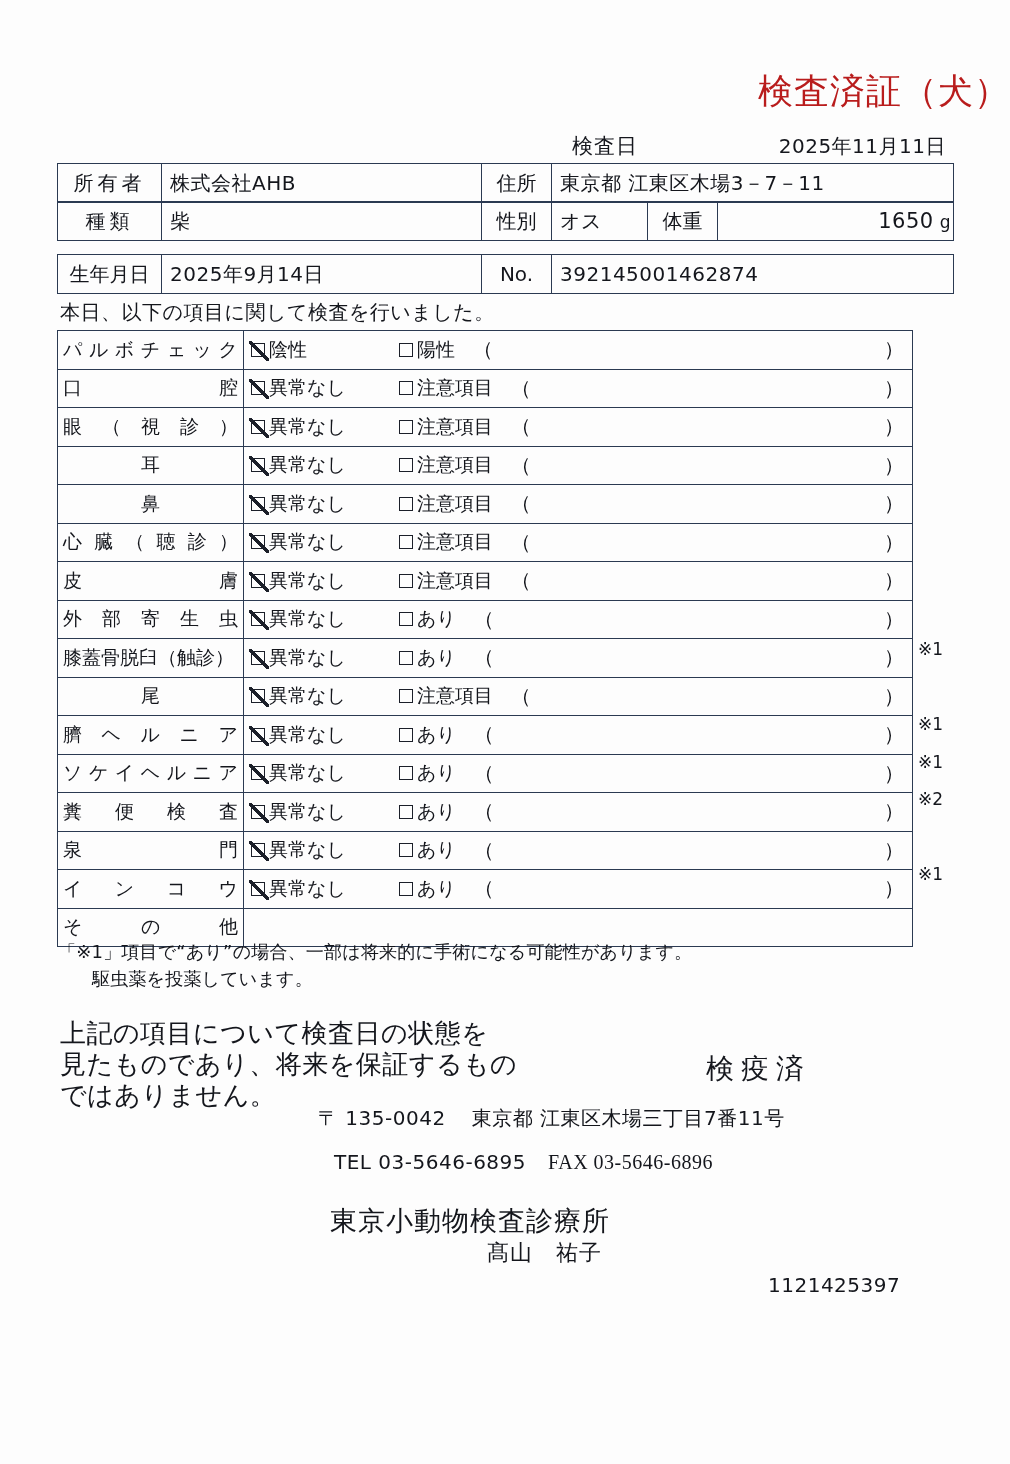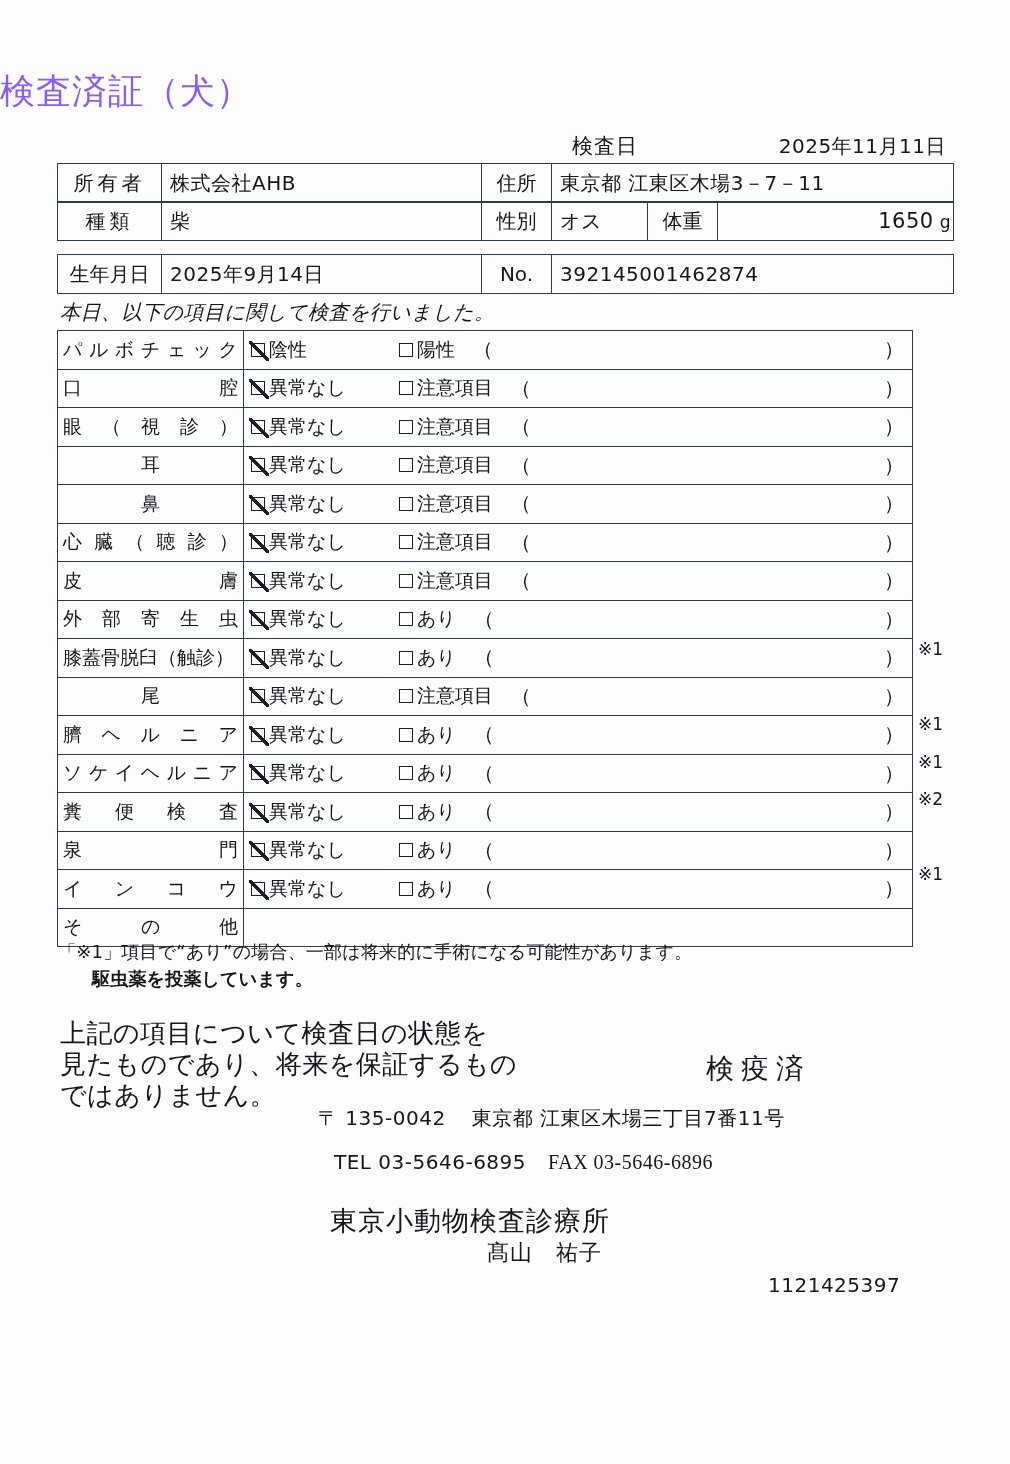--- a/index.html
+++ b/index.html
@@ -19,24 +19,24 @@
     position: absolute;
     inset: 0;
     background: #fdfdfd;
   }
 
   
   .title {
     position: absolute;
     left: 0; right: 0;
     top: 68px;
-    text-align: left;
+    text-align: right;
     font-size: 35px;
     letter-spacing: 1px;
-    color: #8b5cf6;
+    color: #b91c1c;
     font-weight: 500;
   }
 
   
   .exam-date-row {
     position: absolute;
     left: 560px;
     top: 132px;
     width: 390px;
     height: 30px;
@@ -80,21 +80,20 @@
   .weight-num { font-size: 21px; }
   .weight-unit { font-size: 17px; margin-left: 6px; }
 
   
   .intro {
     position: absolute;
     left: 60px;
     top: 299px;
     font-size: 20px;
     letter-spacing: 0.5px;
-    font-style: italic;
   }
 
   
   .checklist {
     position: absolute;
     left: 57px;
     top: 330px;
     width: 856px;
     border-collapse: collapse;
     table-layout: fixed;
@@ -170,21 +169,21 @@
 
   
   .footnotes {
     position: absolute;
     left: 58px;
     top: 938px;
     font-size: 18px;
     line-height: 27px;
     letter-spacing: 0.2px;
   }
-  .footnotes .indent { padding-left: 34px; display: block; font-weight: bold; }
+  .footnotes .indent { padding-left: 34px; display: block; }
 
   
   .disclaimer {
     position: absolute;
     left: 60px;
     top: 1018px;
     font-size: 26px;
     line-height: 31px;
     letter-spacing: 0.5px;
   }

